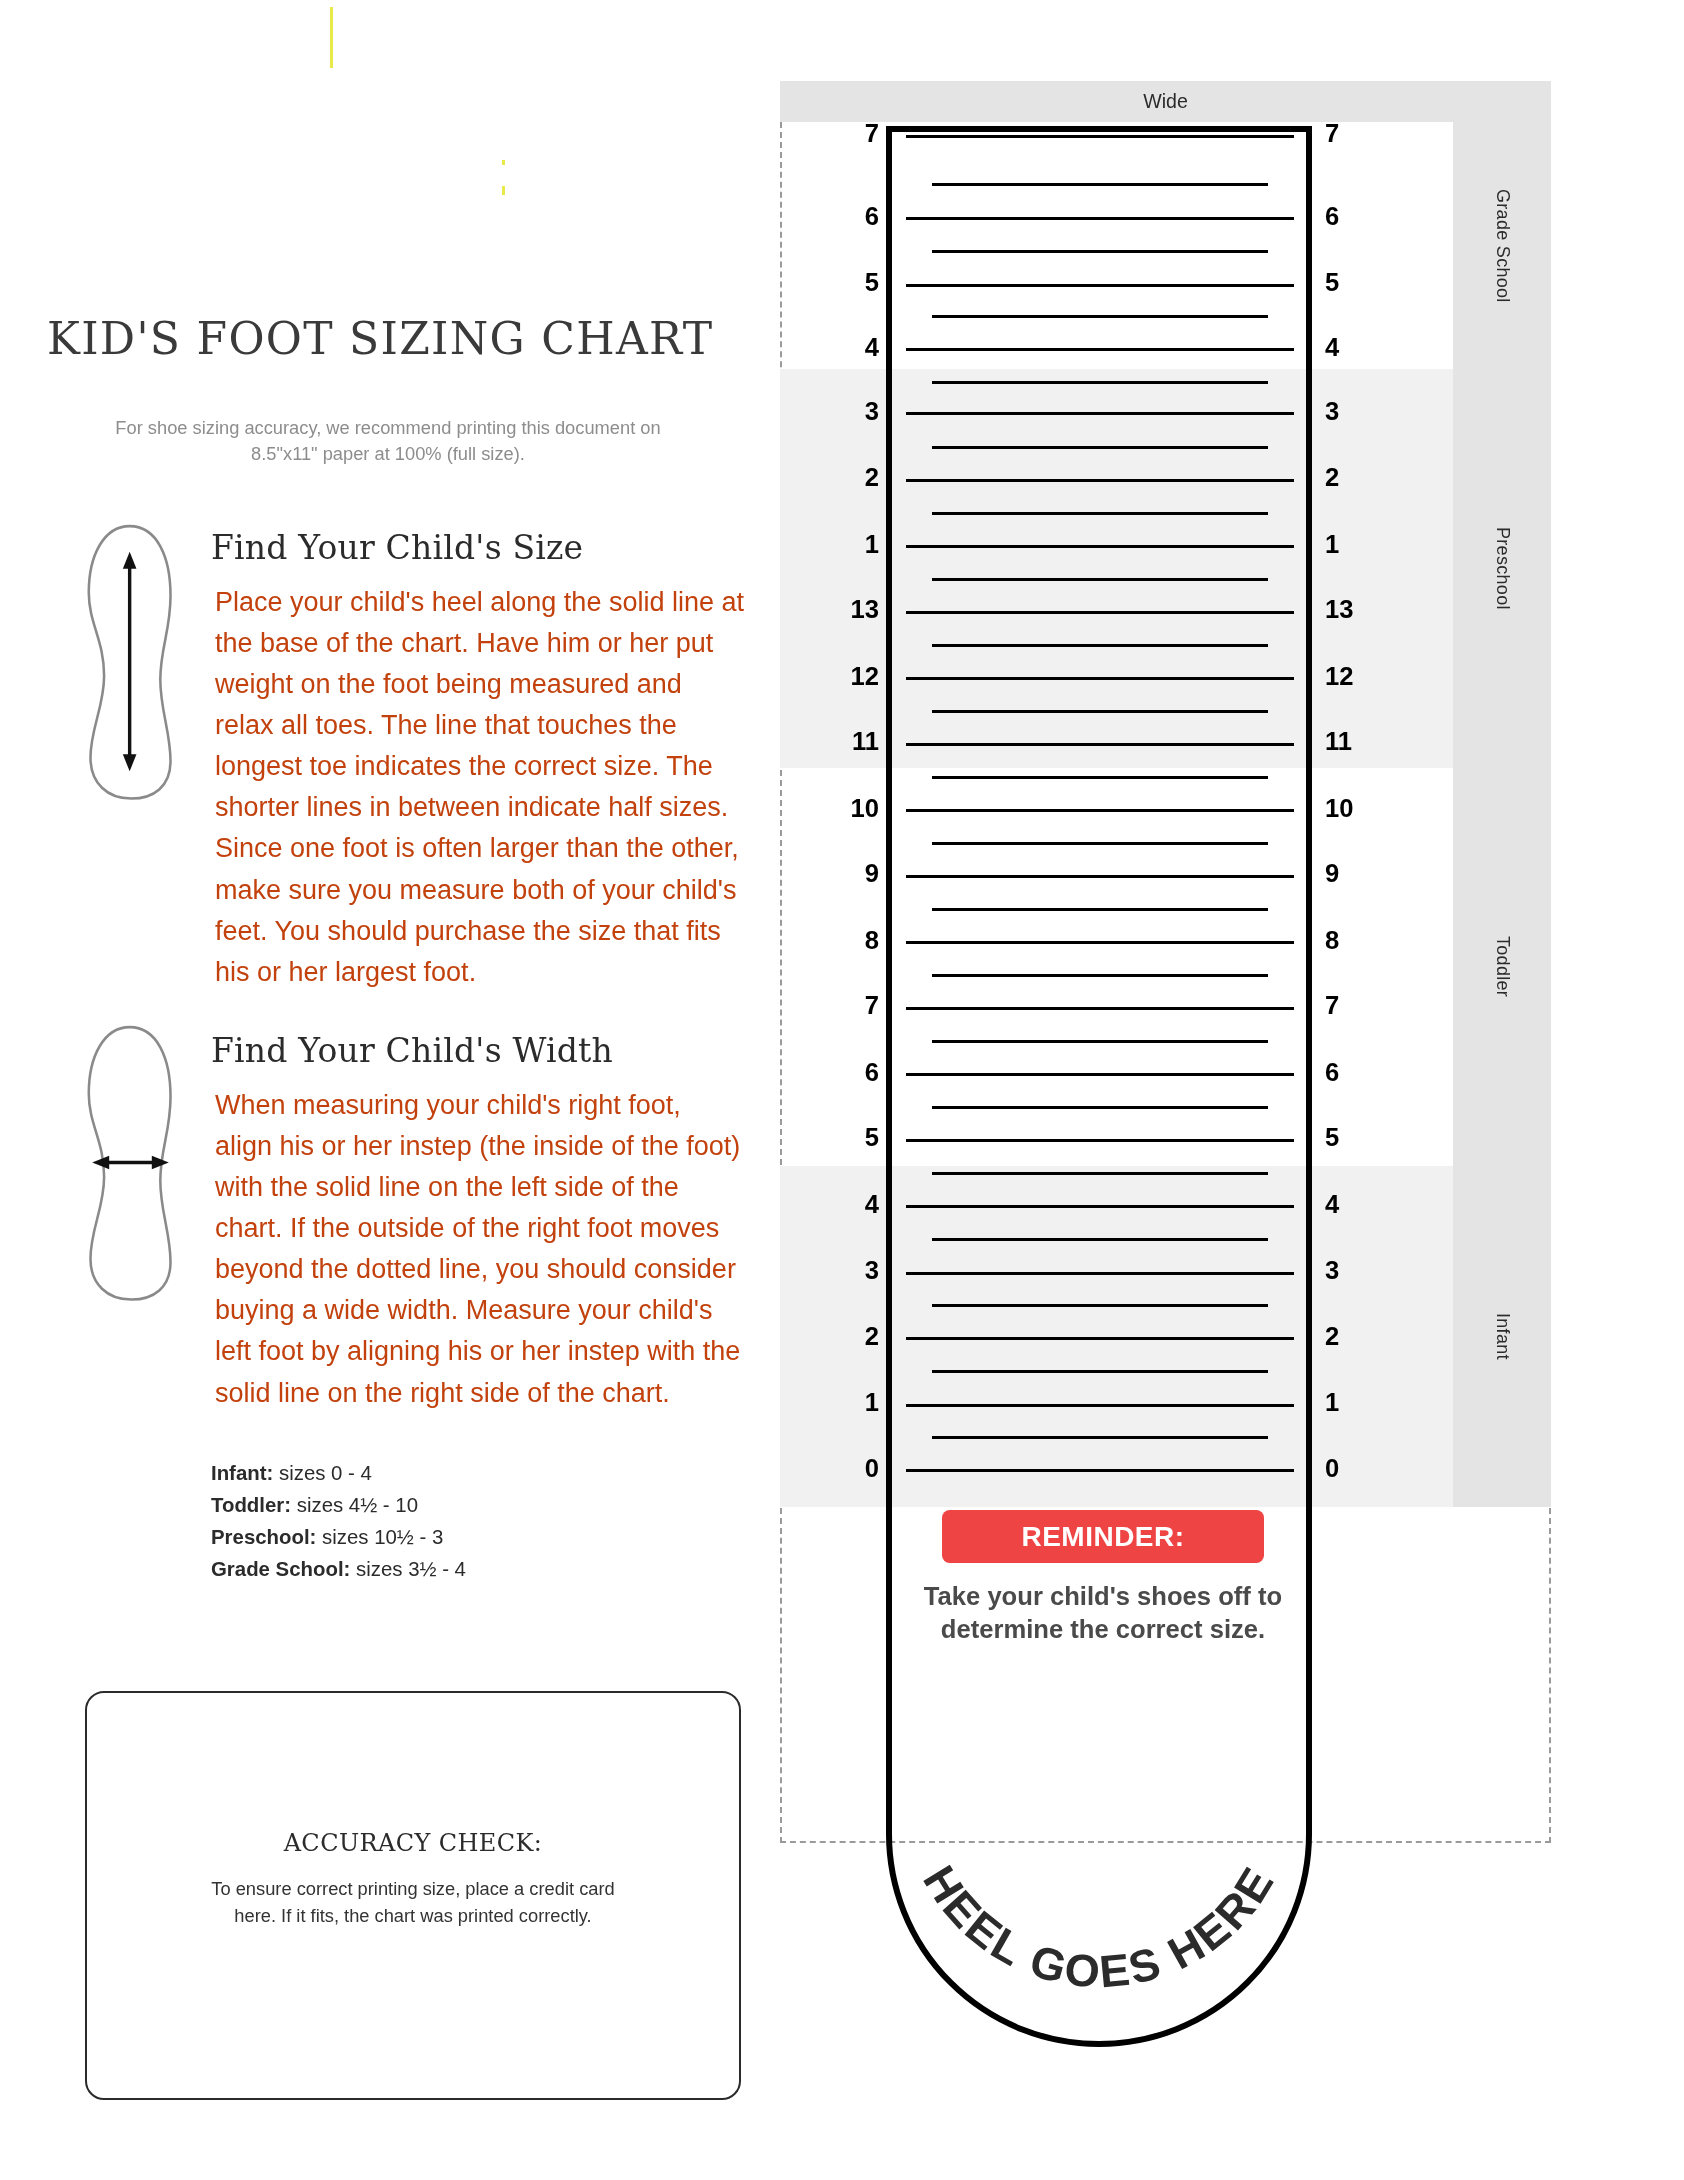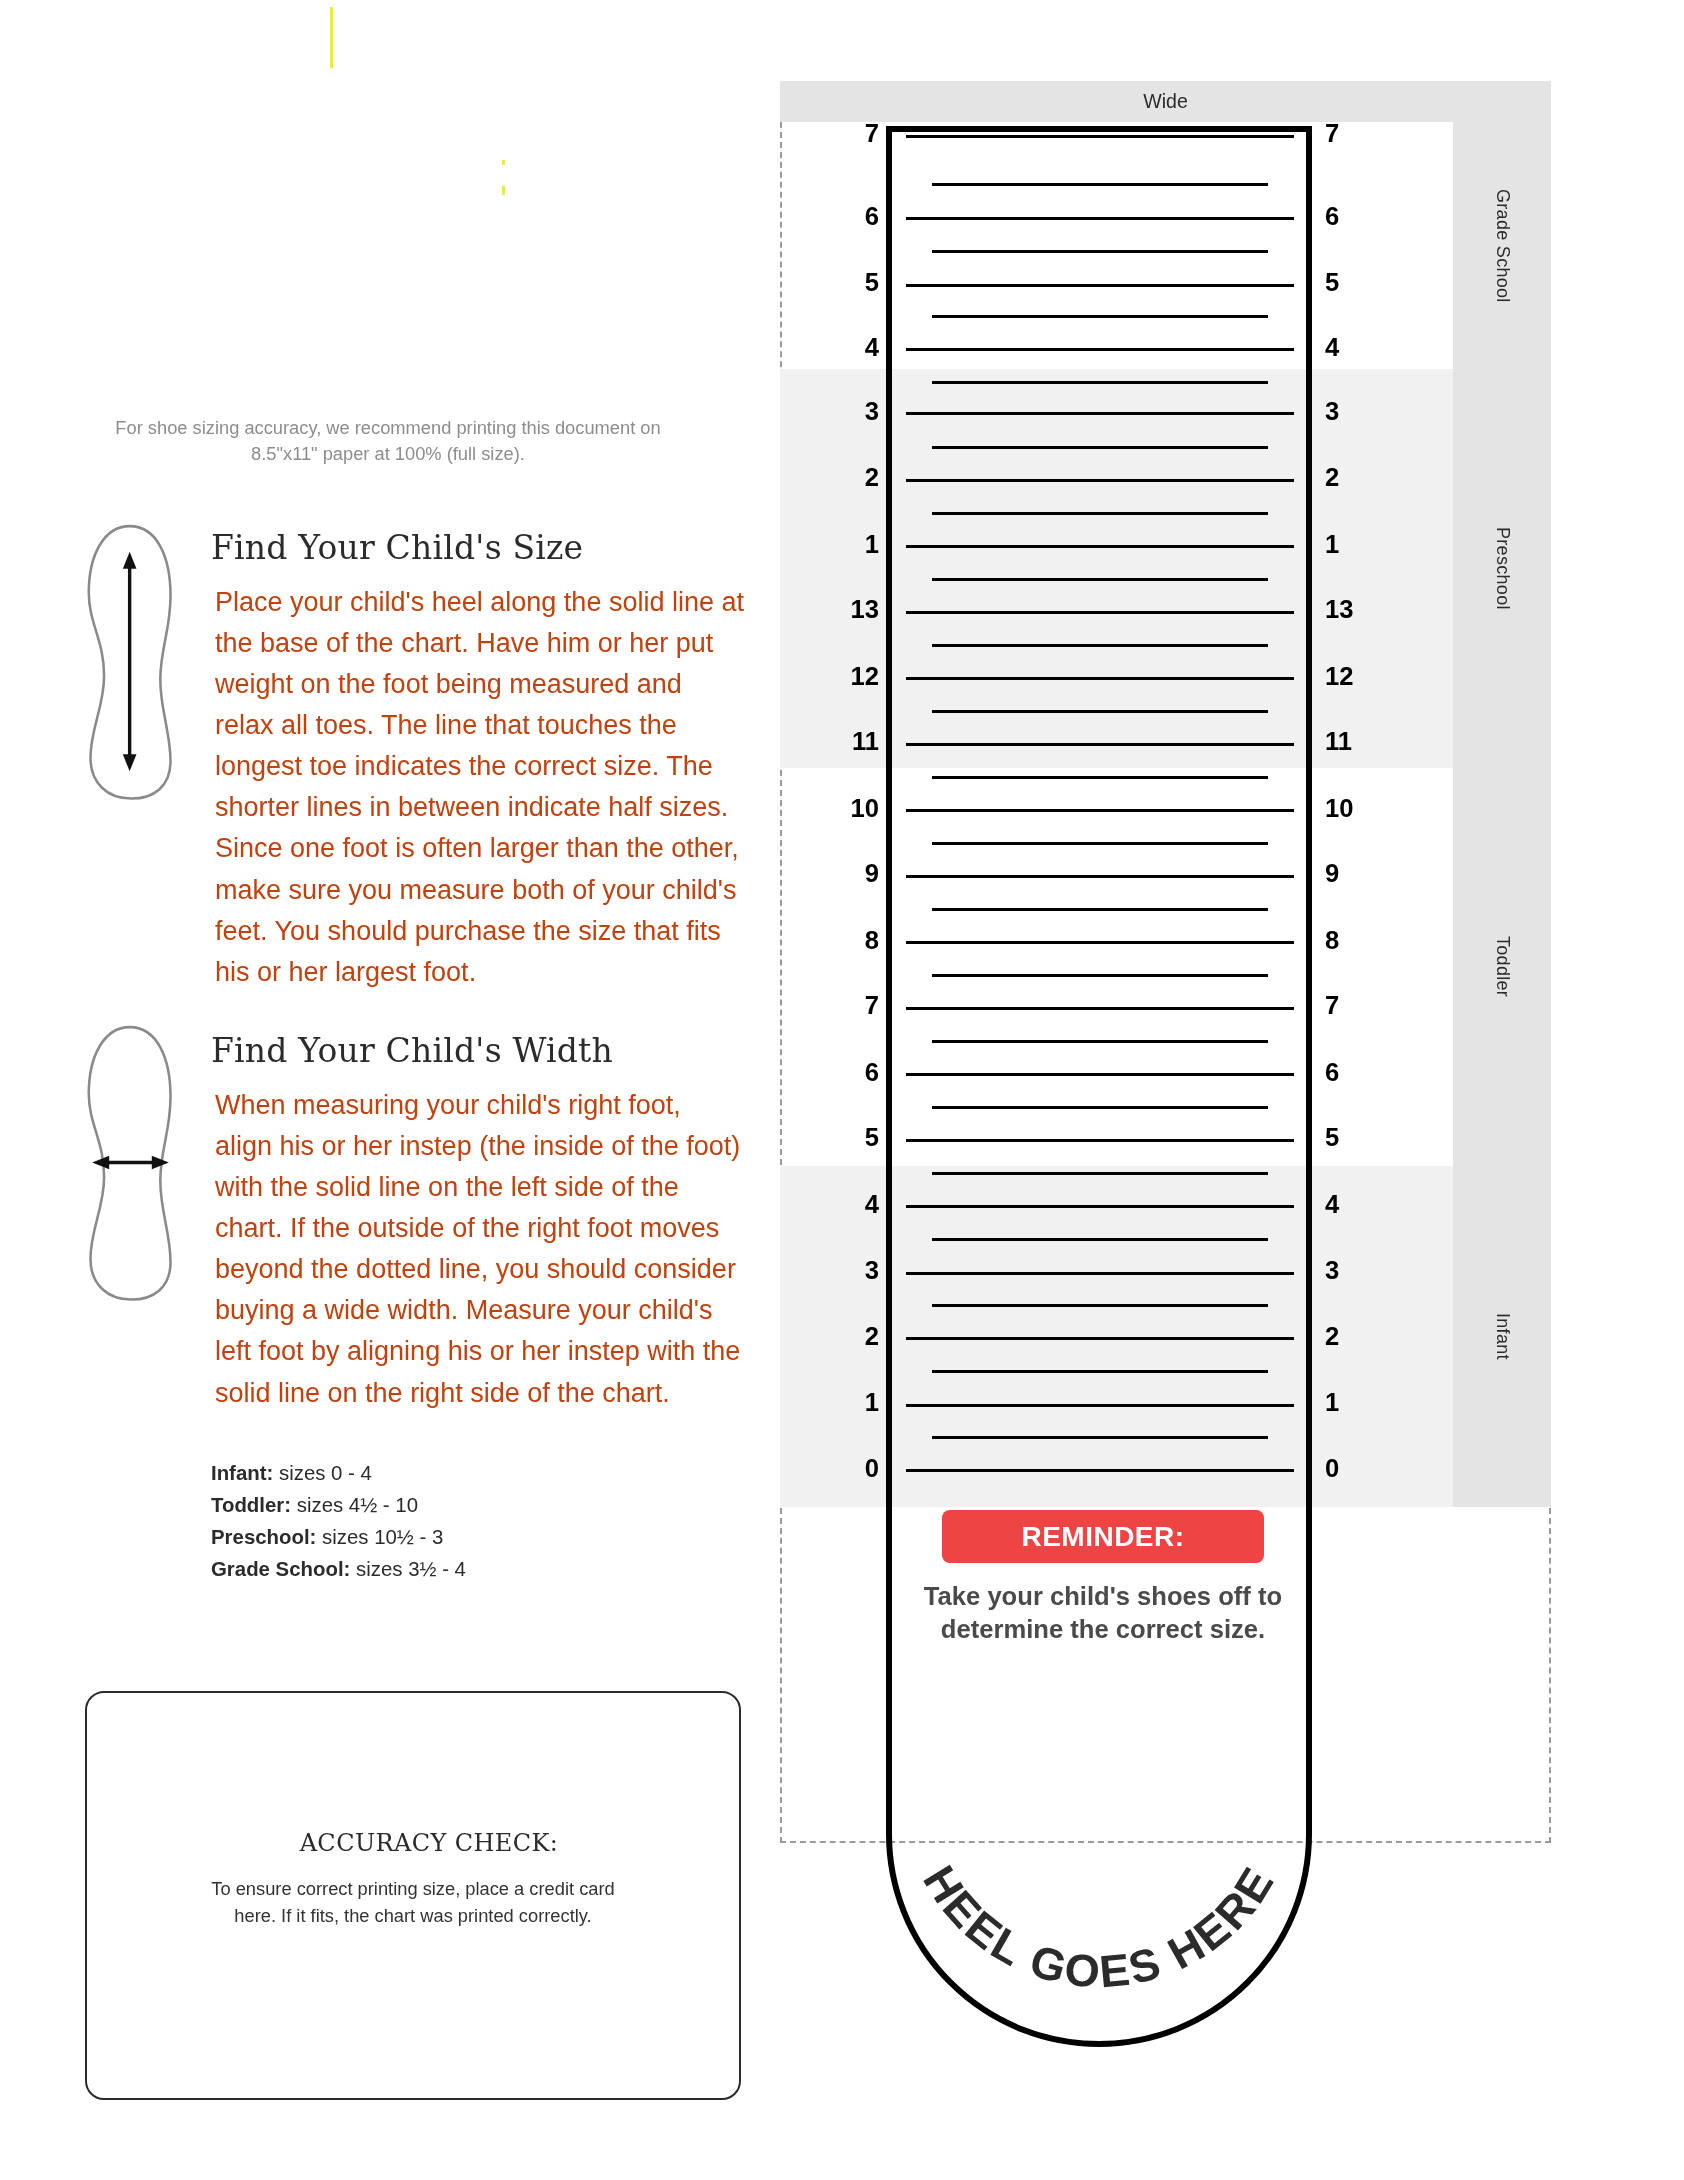--- a/index.html
+++ b/index.html
@@ -104,21 +104,20 @@
   .accuracy-title {
     position: absolute;
     left: 0;
     top: 136px;
     width: 100%;
     text-align: center;
     font-family: "DejaVu Serif", serif;
     font-size: 24px;
     letter-spacing: 0.4px;
     color: #2b2b2b;
-    padding-left: 16px;
   }
   .accuracy-text {
     position: absolute;
     left: 50%;
     transform: translateX(-50%);
     top: 183px;
     width: 426px;
     text-align: center;
     font-size: 18.3px;
     line-height: 1.45;
@@ -280,20 +279,21 @@
 </style>
 </head>
 <body>
 
 <div class="left-col">
 
   <div class="tick t1"></div>
   <div class="tick t2"></div>
   <div class="tick t3"></div>
 
+  <div class="page-title">KID'S FOOT SIZING CHART</div>
   <div class="print-note">For shoe sizing accuracy, we recommend printing this document on 8.5"x11" paper at 100% (full size).</div>
 
   <div class="foot-illo one">
     <svg width="111" height="281" viewBox="0 0 130 330">
       <path d="M64 6 C96 6 112 42 112 88 C112 128 100 150 100 186 C100 222 112 248 112 282 C112 312 92 326 66 326 C38 326 18 308 18 278 C18 244 34 218 34 182 C34 140 16 120 16 84 C16 40 34 6 64 6 Z" fill="none" stroke="#8a8a8a" stroke-width="3"></path>
       <line x1="64" y1="48" x2="64" y2="282" stroke="#111" stroke-width="4"></line>
       <polygon points="64,36 56,56 72,56" fill="#111"></polygon>
       <polygon points="64,294 56,274 72,274" fill="#111"></polygon>
     </svg>
   </div>

